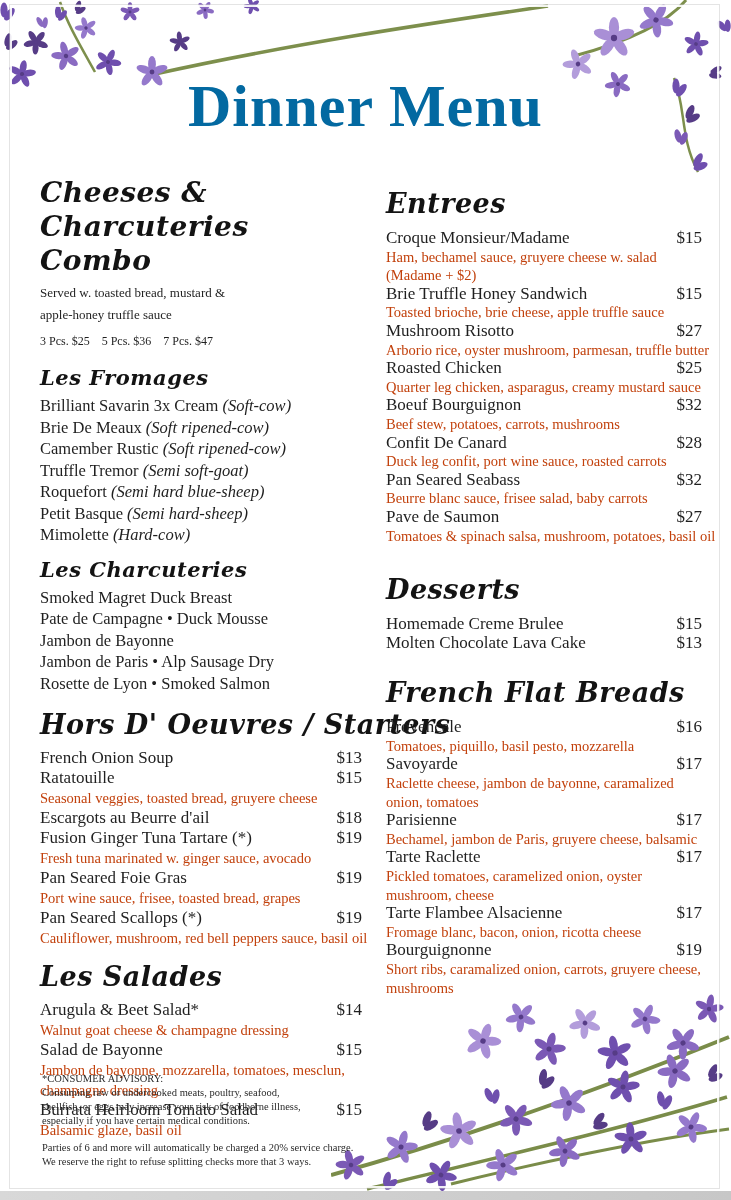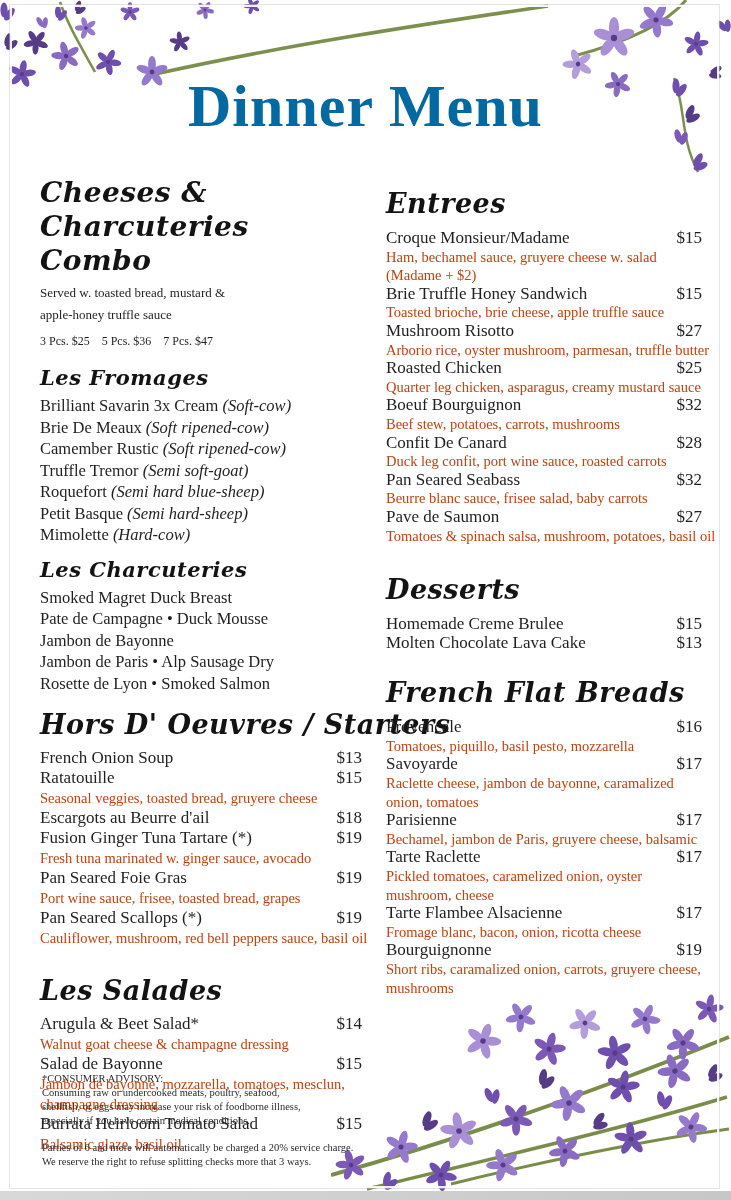--- a/index.html
+++ b/index.html
@@ -31,21 +31,21 @@
     color:#131313;letter-spacing:0.5px;
   }
   .center{}
   .combo-h{font-size:28px;line-height:34px;}
   .combo-desc{font-size:13px;line-height:22px;margin-top:4px;}
   .combo-pricing{font-size:12px;line-height:26px;white-space:pre-wrap;margin-top:2px;}
   .sub-h{font-size:21px;line-height:28px;margin-top:10px;margin-bottom:3px;}
   .cheese-line, .charc-line{font-size:16.5px;line-height:21.5px;white-space:nowrap;}
   .cheese-line .note{font-style:italic;}
   .big-h{font-size:27px;line-height:34px;white-space:nowrap;margin:14px 0 6px 0;}
-  .big-h.salades{margin-top:26px;}
+  .big-h.salades{margin-top:12px;}
   .item-row{display:flex;justify-content:space-between;align-items:baseline;
     font-size:17px;line-height:20px;}
   .item-name{white-space:nowrap;}
   .item-price{white-space:nowrap;}
   .desc{font-size:14.5px;line-height:20px;color:#c2410c;white-space:nowrap;}
   .col-right .item-row{line-height:18.6px;}
   .col-right .desc{line-height:18.6px;}
   .col-right .big-h{margin:11px 0 8px 0;}
   .section-desserts{margin-top:28px;}
   .section-flatbreads{margin-top:24px;}

